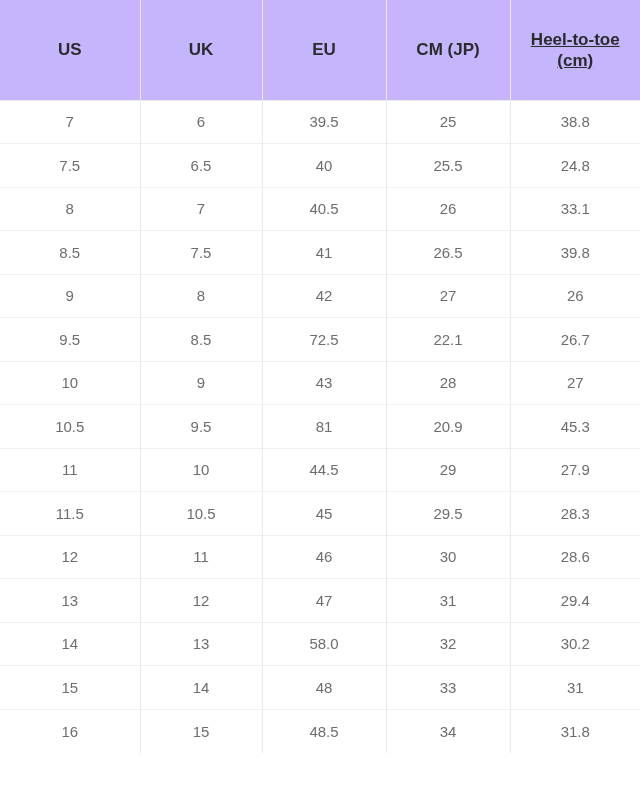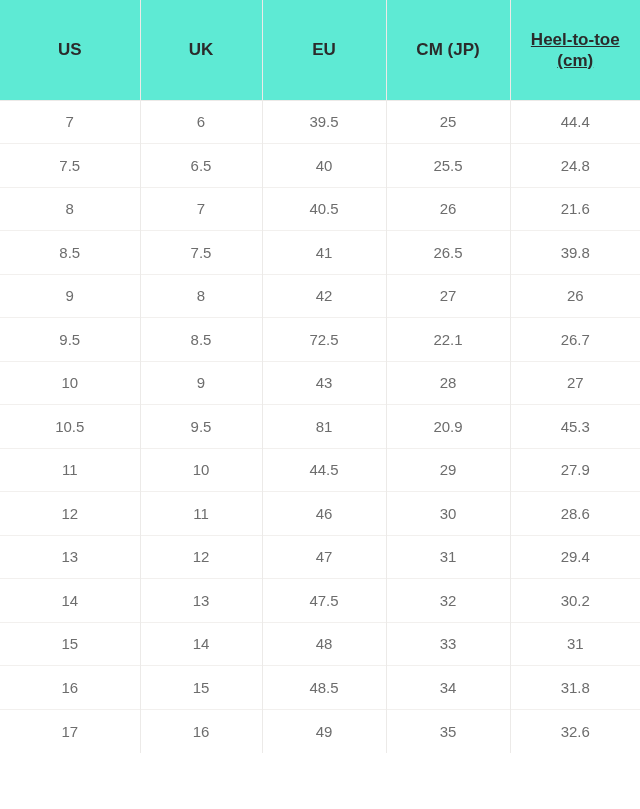--- a/index.html
+++ b/index.html
@@ -19,21 +19,21 @@
     border-collapse: collapse;
     table-layout: fixed;
   }
   .size-table col.c0 { width: 140px; }
   .size-table col.c1 { width: 122px; }
   .size-table col.c2 { width: 124px; }
   .size-table col.c3 { width: 124px; }
   .size-table col.c4 { width: 130px; }
 
   thead tr {
-    background: #5eead4;
+    background: #c4b5fd;
   }
   thead th {
     height: 100px;
     font-size: 17px;
     font-weight: bold;
     color: #2b2b2b;
     text-align: center;
     vertical-align: middle;
     border-right: 1px solid #eceae8;
     line-height: 1.25;
@@ -82,35 +82,35 @@
       <th>CM (JP)</th>
       <th>Heel-to-toe (cm)</th>
     </tr>
   </thead>
   <tbody>
     <tr>
       <td>7</td>
       <td>6</td>
       <td>39.5</td>
       <td>25</td>
-      <td>44.4</td>
+      <td>38.8</td>
     </tr>
     <tr>
       <td>7.5</td>
       <td>6.5</td>
       <td>40</td>
       <td>25.5</td>
       <td>24.8</td>
     </tr>
     <tr>
       <td>8</td>
       <td>7</td>
       <td>40.5</td>
       <td>26</td>
-      <td>21.6</td>
+      <td>33.1</td>
     </tr>
     <tr>
       <td>8.5</td>
       <td>7.5</td>
       <td>41</td>
       <td>26.5</td>
       <td>39.8</td>
     </tr>
     <tr>
       <td>9</td>
@@ -141,55 +141,55 @@
       <td>45.3</td>
     </tr>
     <tr>
       <td>11</td>
       <td>10</td>
       <td>44.5</td>
       <td>29</td>
       <td>27.9</td>
     </tr>
     <tr>
+      <td>11.5</td>
+      <td>10.5</td>
+      <td>45</td>
+      <td>29.5</td>
+      <td>28.3</td>
+    </tr>
+    <tr>
       <td>12</td>
       <td>11</td>
       <td>46</td>
       <td>30</td>
       <td>28.6</td>
     </tr>
     <tr>
       <td>13</td>
       <td>12</td>
       <td>47</td>
       <td>31</td>
       <td>29.4</td>
     </tr>
     <tr>
       <td>14</td>
       <td>13</td>
-      <td>47.5</td>
+      <td>58.0</td>
       <td>32</td>
       <td>30.2</td>
     </tr>
     <tr>
       <td>15</td>
       <td>14</td>
       <td>48</td>
       <td>33</td>
       <td>31</td>
     </tr>
     <tr>
       <td>16</td>
       <td>15</td>
       <td>48.5</td>
       <td>34</td>
       <td>31.8</td>
     </tr>
-    <tr>
-      <td>17</td>
-      <td>16</td>
-      <td>49</td>
-      <td>35</td>
-      <td>32.6</td>
-    </tr>
   </tbody>
 </table>
 
 </body></html>

